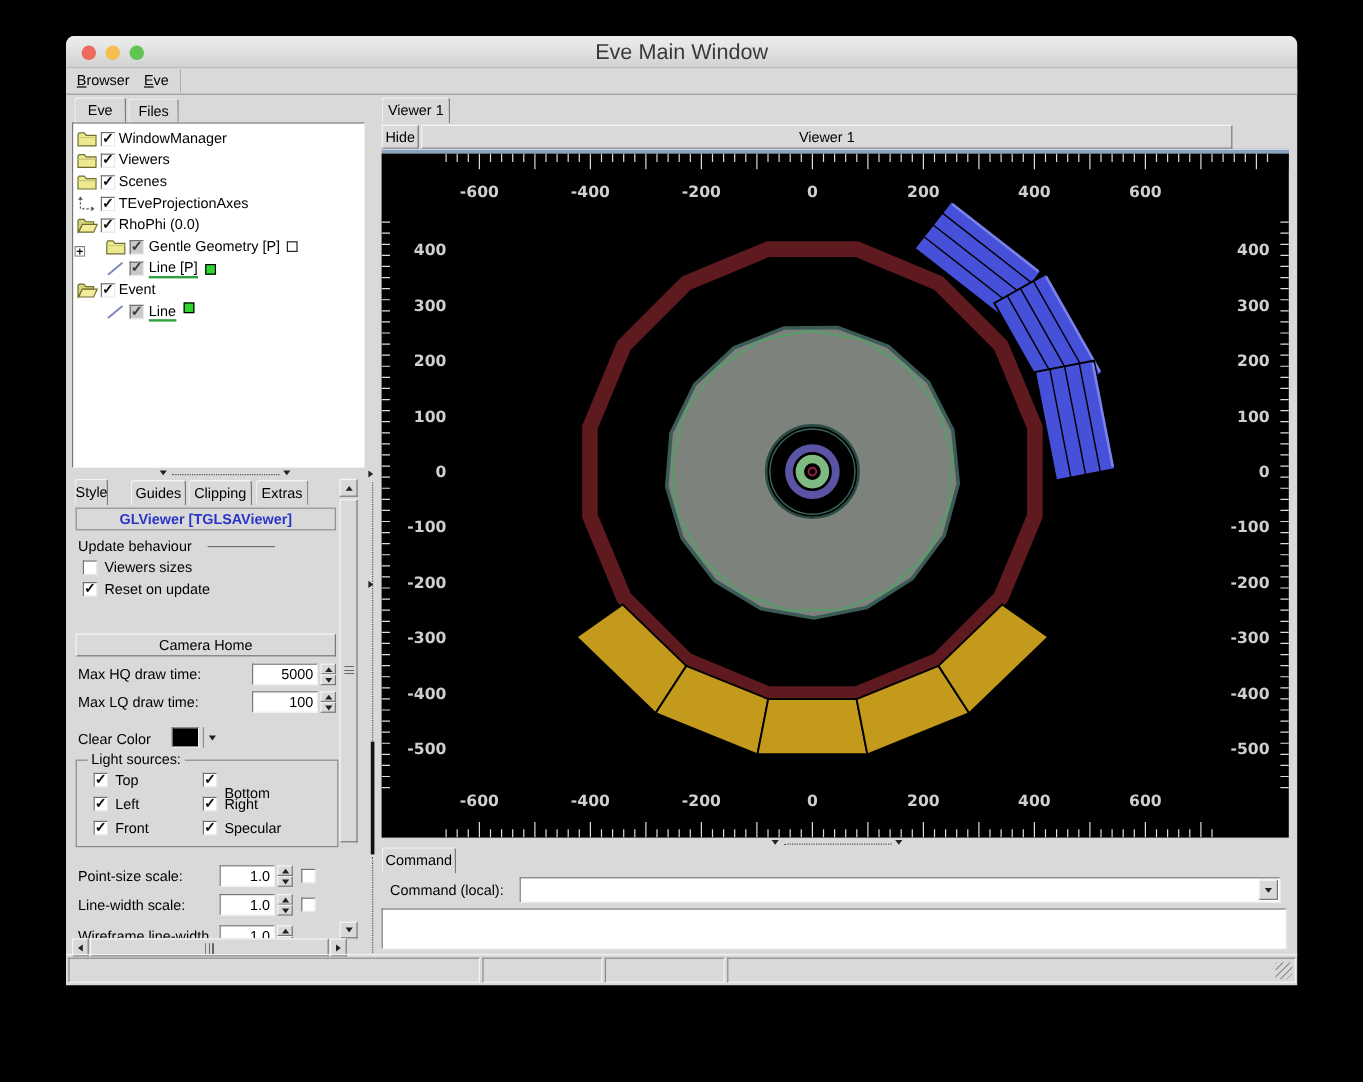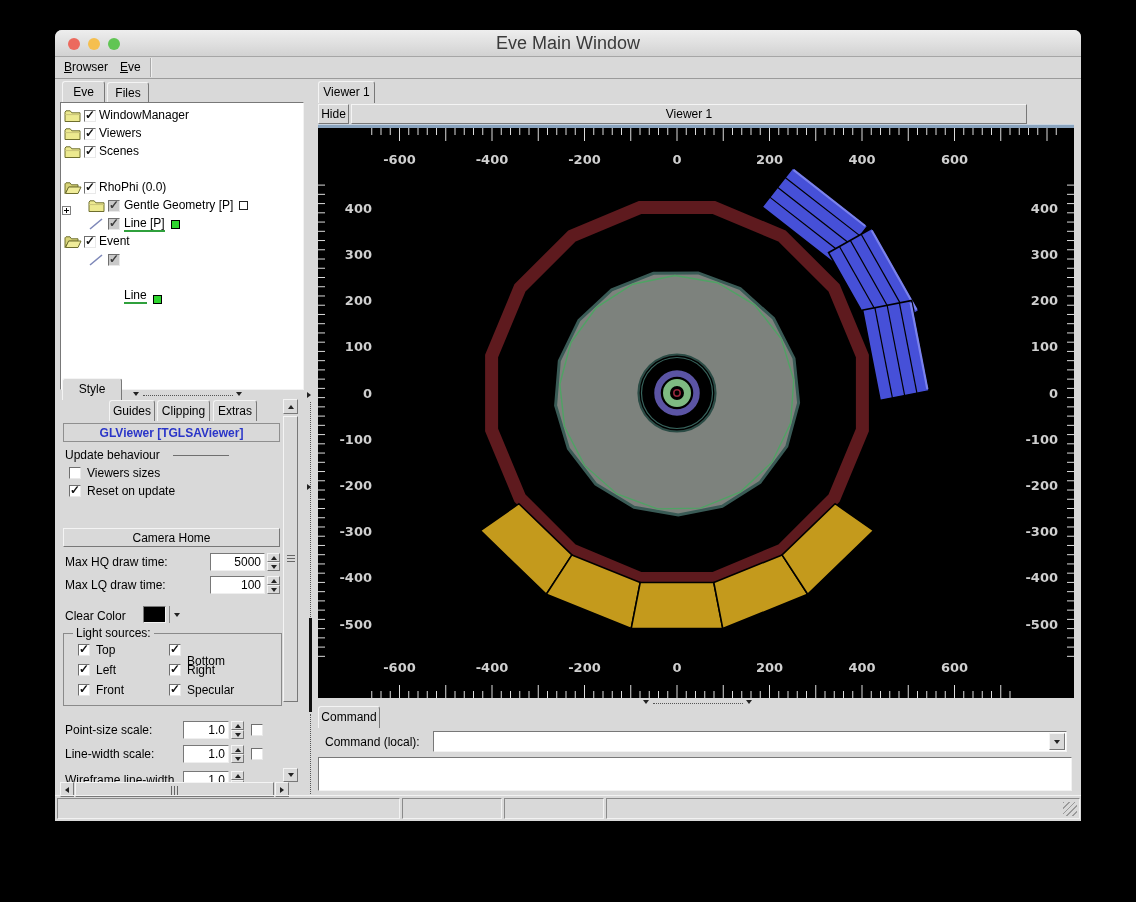--- a/index.html
+++ b/index.html
@@ -88,20 +88,30 @@
         <div class="treerow" style="top: 40px;">
           <span style="position:absolute;left:3px;top:2px;"><svg width="17" height="14" viewBox="0 0 17 14">
               <path d="M1 12.5 V3.2 l1-1.4 h4.2 l1.6 2 H16 v8.7 z" fill="#ece98f" stroke="#6e6e2e"></path>
               <path d="M1 5.6 h15" stroke="#c9c47a"></path>
             </svg></span>
           <span class="cb checked" style="left:23px;top:3px;"></span>
           <span style="position:absolute;left:38px;top:1px;display:flex;align-items:center;gap:6px;text-align:center;">
             <span class="tlabel">Scenes</span>
           </span>
         </div>
+        <div class="treerow" style="top: 58px;">
+          <span style="position:absolute;left:3px;top:2px;"><svg width="16" height="14" viewBox="0 0 16 14">
+              <path d="M3 2 V11 H14" fill="none" stroke="#555" stroke-dasharray="2,1.5"></path>
+              <path d="M1.5 3.5 L3 1.5 L4.5 3.5 M12 9.5 L14 11 L12 12.5" fill="none" stroke="#555"></path>
+            </svg></span>
+          <span class="cb checked" style="left:23px;top:3px;"></span>
+          <span style="position:absolute;left:38px;top:1px;display:flex;align-items:center;gap:6px;">
+            <span class="tlabel">TEveProjectionAxes</span>
+          </span>
+        </div>
         <div class="treerow" style="top: 76px;">
           <span style="position:absolute;left:3px;top:2px;"><svg width="18" height="14" viewBox="0 0 18 14">
               <path d="M1 12.5 V2.8 l1-1 h4 l1.5 2 H14 v2.4 H5 z" fill="#d8d478" stroke="#6e6e2e"></path>
               <path d="M1.6 12.5 L4.6 6 H17 L14 12.5 z" fill="#f0ec9a" stroke="#6e6e2e"></path>
             </svg></span>
           <span class="cb checked" style="left:23px;top:3px;"></span>
           <span style="position:absolute;left:38px;top:1px;display:flex;align-items:center;gap:6px;">
             <span class="tlabel">RhoPhi (0.0)</span>
           </span>
         </div>
@@ -139,35 +149,35 @@
           <span class="cb checked" style="left:23px;top:3px;"></span>
           <span style="position:absolute;left:38px;top:1px;display:flex;align-items:center;gap:6px;">
             <span class="tlabel">Event</span>
           </span>
         </div>
         <div class="treerow" style="top: 148px;">
           <span style="position:absolute;left:27px;top:2px;"><svg width="16" height="14" viewBox="0 0 16 14">
               <line x1="2" y1="12" x2="14" y2="2" stroke="#7d87b8" stroke-width="1.6"></line>
             </svg></span>
           <span class="cb gray checked" style="left:47px;top:3px;"></span>
-          <span style="position:absolute;left:63px;top:1px;display:flex;align-items:flex-end;gap:6px;margin-top:36px;">
+          <span style="position:absolute;left:63px;top:1px;display:flex;align-items:flex-start;gap:6px;">
             <span class="tlabel u-green">Line</span>
             <span class="sq green"></span>
           </span>
         </div>
       </div>
   </div>
 
   <div class="a" style="left:5px;top:360px;width:244px;height:9px;">
     <div class="tri-down a" style="left:73px;top:2px;"></div>
     <div class="dot-h a" style="left:83px;top:5px;width:90px;"></div>
     <div class="tri-down a" style="left:176px;top:2px;"></div>
   </div>
 
-  <div class="tab" style="left:7px;top:348px;width:60px;">Style</div>
+  <div class="tab" style="left:7px;top:369px;width:28px;">Style</div>
   <div class="tab" style="left:54px;top:370px;width:46px;height:21px;">Guides</div>
   <div class="tab" style="left:102px;top:370px;width:53px;height:21px;">Clipping</div>
   <div class="tab" style="left:158px;top:370px;width:44px;height:21px;">Extras</div>
 
   <div class="a" id="style-content" style="left:5px;top:391px;width:223px;height:361px;overflow:hidden;">
     <div class="a" style="left: 3px; top: 2px; width: 217px; height: 19px; border: 1px solid rgb(143, 143, 143); text-align: center; font-size: 12px; line-height: 18px; font-weight: bold; color: rgb(42, 53, 200);" id="glv-bar">GLViewer [TGLSAViewer]</div>
     <div class="lbl" style="left:5px;top:27px;">Update behaviour</div>
     <div class="a" style="left:113px;top:34px;width:56px;height:1px;background:#6f6f6f;"></div>
     <div id="ub-rows">
         <span class="cb" style="left:9px;top:46px;"></span>

